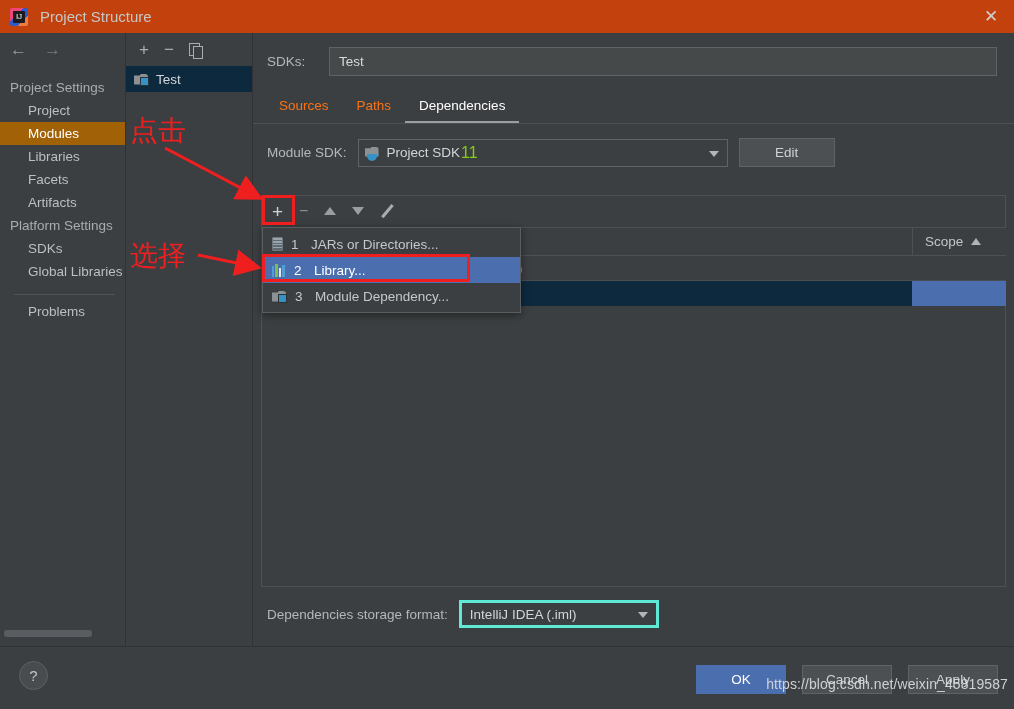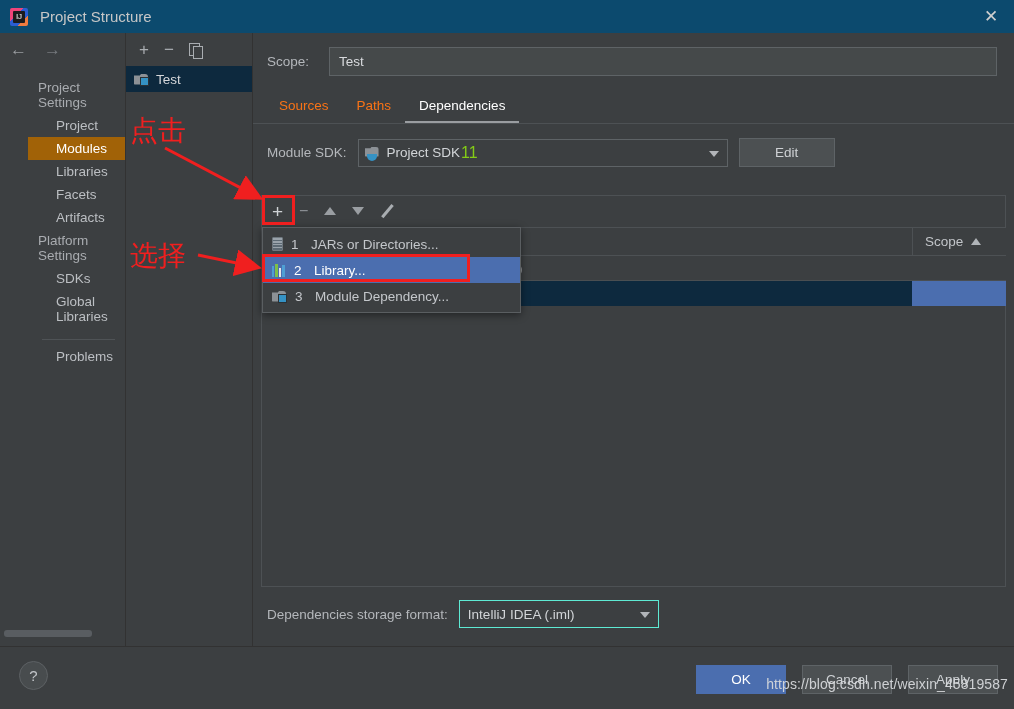--- a/index.html
+++ b/index.html
@@ -14,21 +14,21 @@
     position: relative;
     width: 1014px; height: 709px;
     background: #3c3f41;
     color: #bbbbbb;
   }
 
   
   .titlebar {
     position: absolute; left: 0; top: 0;
     width: 1014px; height: 33px;
-    background: #0c4a6e;
+    background: #c2410c;
     display: flex; align-items: center;
   }
   .app-icon {
     width: 18px; height: 18px; margin-left: 10px;
     position: relative; flex: none;
     border-radius: 2px;
     background: linear-gradient(135deg,#f0447a 0%, #f0447a 38%, #2b5dd1 38%, #2b5dd1 70%, #f07b3f 70%);
   }
   .app-icon::after {
     content: ""; position: absolute; left: 3px; top: 3px;
@@ -55,21 +55,21 @@
     width: 126px; height: 613px;
     background: #3c3f41;
     border-right: 1px solid #323232;
   }
   .navbtns {
     height: 33px; display: flex; align-items: center; padding-left: 10px; gap: 17px;
   }
   .navarrow { font-size: 17px; color: #9a9da1; cursor: pointer; line-height: 1; }
   .navarrow.fwd { color: #767a7e; }
 
-  .navlist { padding-top: 10px; margin-left: 28px; }
+  .navlist { padding-top: 10px; }
   .nav-group {
     font-size: 13.5px; color: #a9acb0;
     padding: 4px 0 4px 10px;
   }
   .nav-item {
     font-size: 13.5px; color: #bcbfc3;
     padding: 4px 0 4px 28px;
     cursor: pointer;
   }
   .nav-item.selected {
@@ -243,21 +243,21 @@
   .drow.r2 .underline {
     position: absolute; left: 0; bottom: -2px; width: 62px; height: 3px; background: #4b6eaf;
   }
 
   
   .storagerow {
     position: absolute; left: 14px; top: 567px; display: flex; align-items: center;
   }
   .storagelabel { font-size: 13.5px; color: #b4b7bb; margin-right: 11px; }
   .storageselect {
-    width: 200px; height: 28px; background: #3c3f41; border: 1px solid #5eead4;
+    width: 200px; height: 28px; background: #3c3f41; border: 3px solid #5eead4;
     display: flex; align-items: center; padding: 0 8px; position: relative; cursor: pointer;
   }
   .storagetext { font-size: 13.5px; color: #d2d5d8; }
 
   
   .bottombar {
     position: absolute; left: 0; top: 646px; width: 1014px; height: 63px;
     background: #3c3f41; border-top: 1px solid #323232;
   }
   .helpbtn {
@@ -375,21 +375,21 @@
     </div>
     <div class="mod-item">
       <span class="module-icon"></span>
       <span>Test</span>
     </div>
   </div>
 
   <div class="content">
 
     <div class="namerow">
-      <div class="namelabel">Scope:</div>
+      <div class="namelabel">SDKs:</div>
       <input class="nameinput" type="text" value="Test" style="">
     </div>
 
     <div class="tabs">
       <div class="tab">Sources</div>
       <div class="tab">Paths</div>
       <div class="tab active">Dependencies</div>
     </div>
     <div class="tabs-rule"></div>
 

